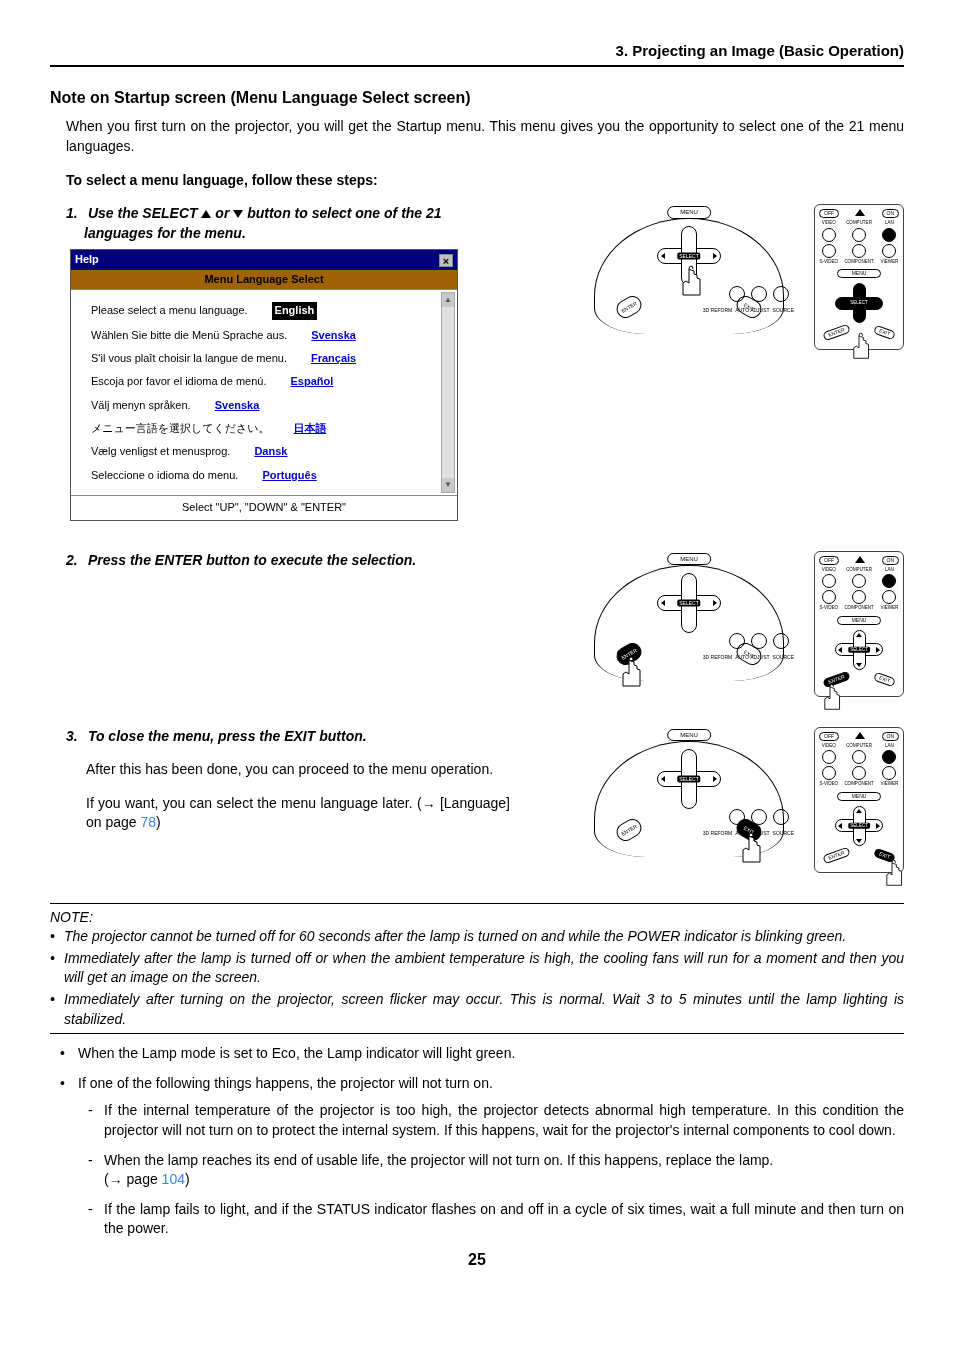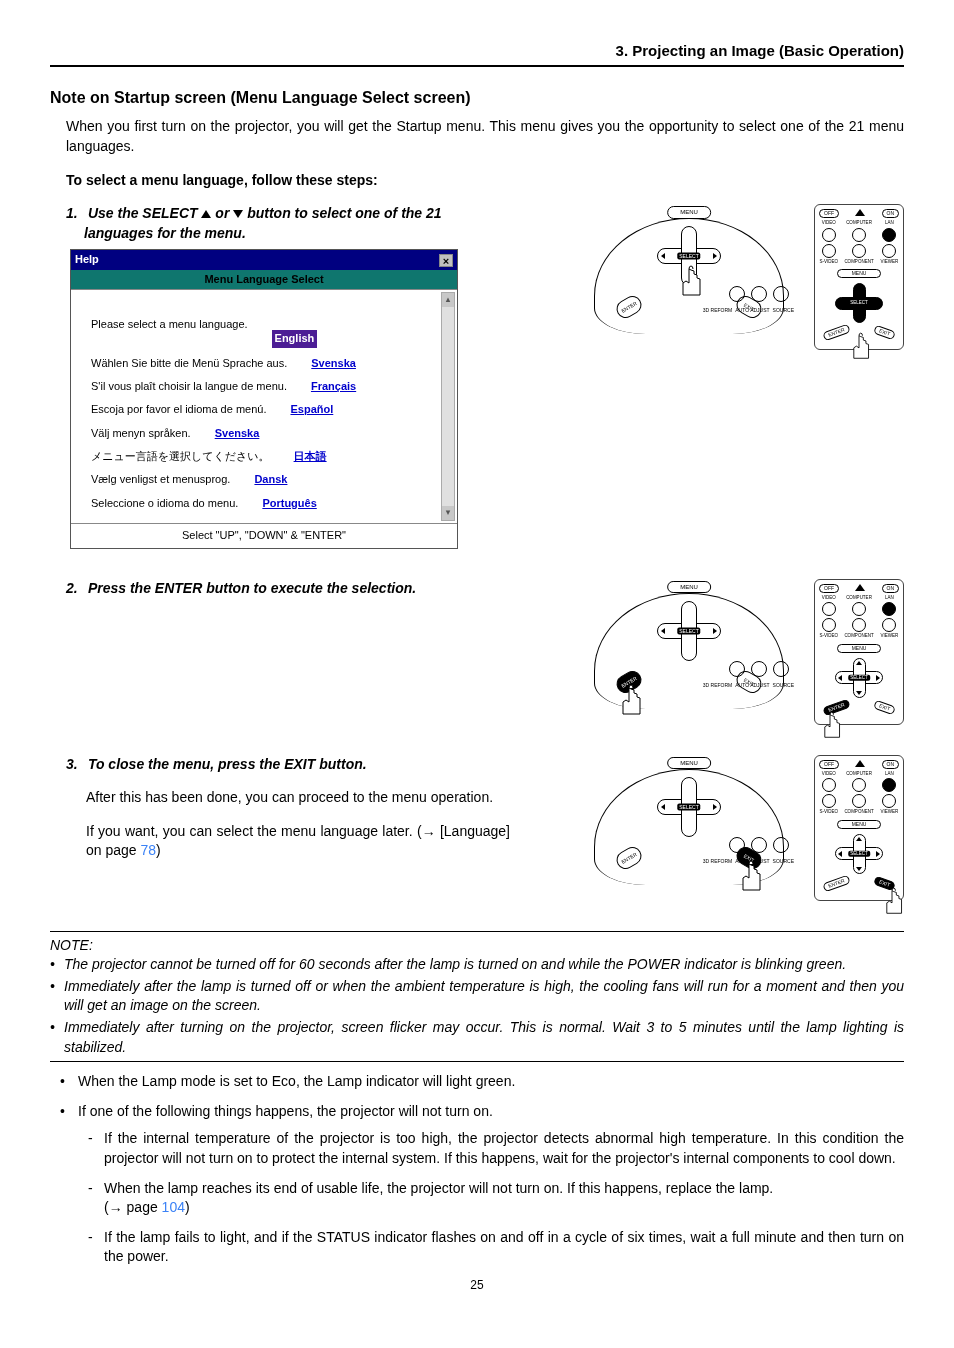--- a/index.html
+++ b/index.html
@@ -56,21 +56,21 @@
     background:#c0c0c0;
     color:#000;
     width:14px;height:13px;
     line-height:12px;
     text-align:center;
     font-size:11px;
     border:1px solid #888;
   }
   .menu-box .sub-title {
     text-align: center;
-    background: #0f766e;
+    background: #a16207;
     border-bottom: 1px solid #888;
     padding: 2px 0;
     font-weight: bold;
     color:#000;
   }
   .menu-box .list-wrap { position:relative; }
   .menu-box .list {
     padding: 8px 20px 8px 20px;
     background:#fff;
     color:#000;
@@ -81,25 +81,24 @@
     align-items:center;
     padding: 4px 0;
     gap: 24px;
   }
   .menu-box .list-row .lang {
     color: #0000cc;
     text-decoration: underline;
     font-weight: bold;
   }
   .menu-box .list-row.selected .lang {
-    background:#4c1d95;
+    background:#000000;
     color:#fff;
     text-decoration:none;
     padding:1px 3px;
-    margin-top:28px;
   }
   .menu-box .scroll {
     position:absolute; right:2px; top:2px; bottom:2px; width:14px;
     background:#e0e0e0;
     border:1px solid #aaa;
   }
   .menu-box .scroll .up, .menu-box .scroll .down {
     position:absolute; left:0; right:0; height:14px;
     background:#c8c8c8; text-align:center; font-size:9px; line-height:13px;
     color:#555;
@@ -264,21 +263,21 @@
   ul.bullets{ list-style:none; padding-left:28px; margin-top:10px; }
   ul.bullets > li{ position:relative; margin-bottom:10px; text-align:justify; }
   ul.bullets > li::before{ content:"•"; position:absolute; left:-18px; }
   ul.dashes{ list-style:none; padding-left:26px; margin-top:8px; }
   ul.dashes > li{ position:relative; margin-bottom:10px; text-align:justify; }
   ul.dashes > li::before{ content:"-"; position:absolute; left:-16px; }
 
   .link { color:#3b82f6; }
   .arrow-tri-up{ display:inline-block; width:0;height:0;border-left:5px solid transparent;border-right:5px solid transparent;border-bottom:8px solid #000; vertical-align:middle;}
   .arrow-tri-down{ display:inline-block; width:0;height:0;border-left:5px solid transparent;border-right:5px solid transparent;border-top:8px solid #000; vertical-align:middle;}
-  .page-num{ text-align:center; font-weight:normal; font-size:12px; }
+  .page-num{ text-align:center; font-weight:bold; font-size:16px; }
 </style>
 </head>
 <body>
 
 <svg width="0" height="0" style="position:absolute">
   <defs>
     <g id="hand-shape">
       <path d="M15 4 L15 18 L12 16 L9 18 L9 30 L26 30 L26 14 L23 13 L23 10 L20 9 L20 6 L17 5 Z
                M15 4 Q15 1 17 1 Q19 1 19 4" fill="#fff" stroke="#000" stroke-width="1"></path>
     </g>

